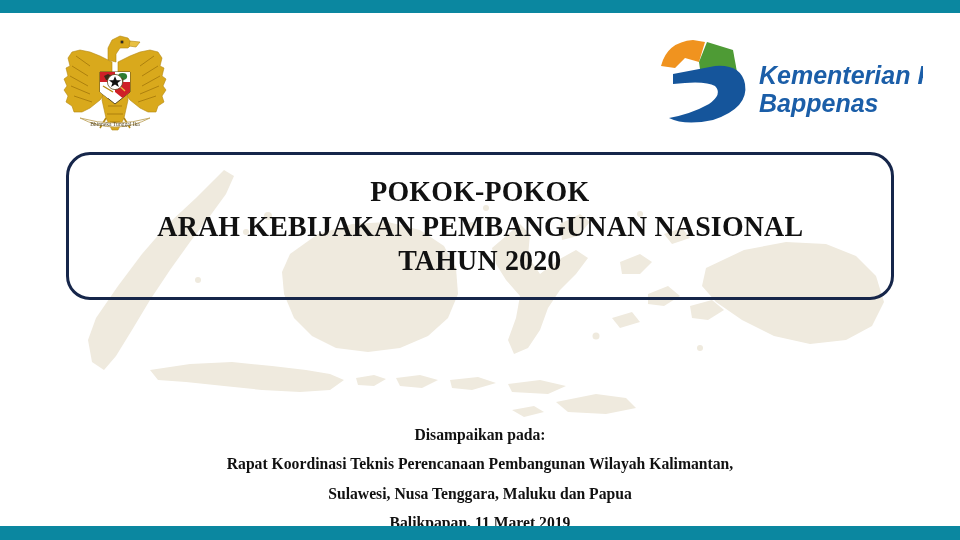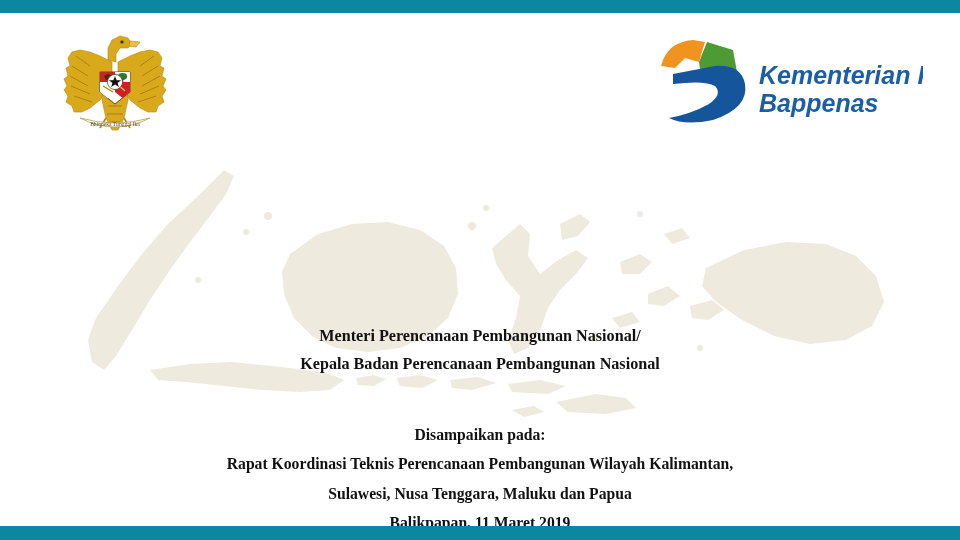--- a/index.html
+++ b/index.html
@@ -251,25 +251,26 @@
       <path d="M44 30 L52 10 L78 18 L82 40 L58 52 L46 44 Z" fill="#4e9b35"></path>
 
       <path d="M18 42 L60 34 Q86 32 90 52 Q94 76 58 88 Q30 94 14 86
                Q36 82 54 72 Q68 62 60 54 Q50 48 18 52 Z" fill="#15559b"></path>
 
       <text x="104" y="52" font-family="'Liberation Sans', sans-serif" font-size="25" font-weight="bold" font-style="italic" fill="#1b5ea8">Kementerian PPN/</text>
       <text x="104" y="80" font-family="'Liberation Sans', sans-serif" font-size="25" font-weight="bold" font-style="italic" fill="#1b5ea8">Bappenas</text>
     </svg>
   </div>
 
-
-  <div class="speaker">
-    <div>Menteri Perencanaan Pembangunan Nasional/</div>
-    <div>Kepala Badan Perencanaan Pembangunan Nasional</div>
+  <div class="title-box">
+    <div class="title-line l1">POKOK-POKOK</div>
+    <div class="title-line l2">ARAH KEBIJAKAN PEMBANGUNAN NASIONAL</div>
+    <div class="title-line l3">TAHUN 2020</div>
   </div>
+
 
   <div class="event">
     <div>Disampaikan pada:</div>
     <div>Rapat Koordinasi Teknis Perencanaan Pembangunan Wilayah Kalimantan,</div>
     <div>Sulawesi, Nusa Tenggara, Maluku dan Papua</div>
     <div>Balikpapan, 11 Maret 2019</div>
   </div>
 
   <div class="bar bar-bottom"></div>
 

